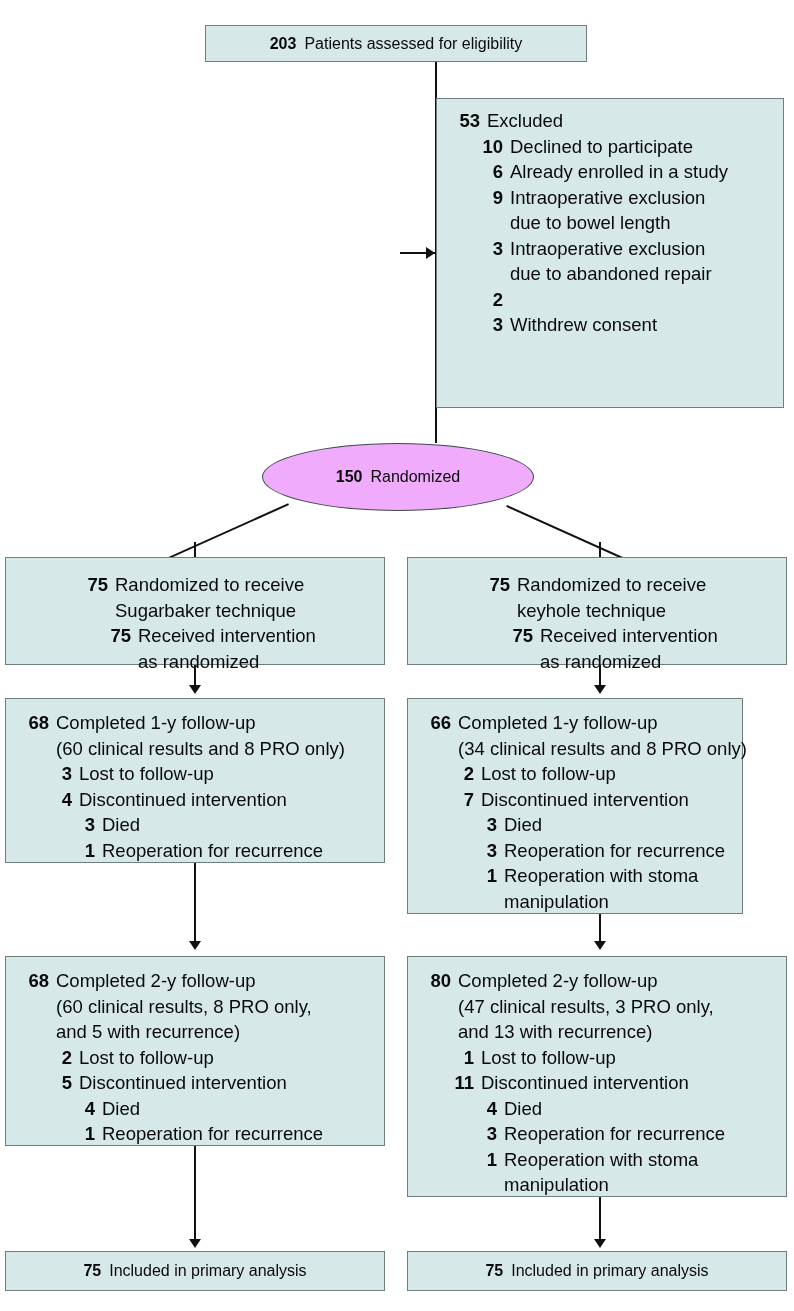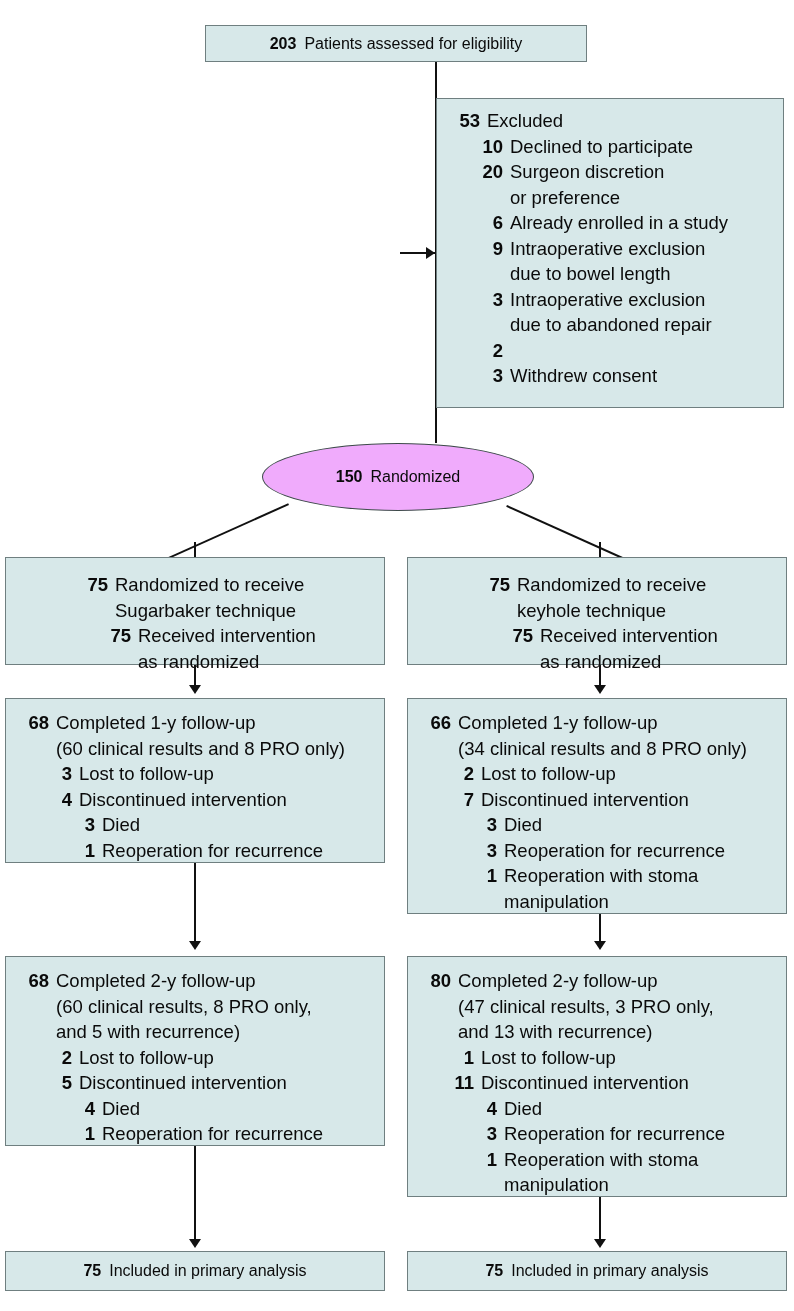--- a/index.html
+++ b/index.html
@@ -103,25 +103,20 @@
       <div class="row lvl0">
         <span class="n">53</span>
         <span class="t">Excluded</span>
       </div>
 
       <div class="row lvl1">
         <span class="n">10</span>
         <span class="t">Declined to participate</span>
       </div>
 
-      <div class="row lvl1">
-        <span class="n">20</span>
-        <span class="t">Surgeon discretion</span>
-      </div>
-      <div class="cont pad-c1">or preference</div>
 
       <div class="row lvl1">
         <span class="n">6</span>
         <span class="t">Already enrolled in a study</span>
       </div>
 
       <div class="row lvl1">
         <span class="n">9</span>
         <span class="t">Intraoperative exclusion</span>
       </div>
@@ -211,21 +206,21 @@
         <span class="n">3</span>
         <span class="t">Died</span>
       </div>
       <div class="row lvl2">
         <span class="n">1</span>
         <span class="t">Reoperation for recurrence</span>
       </div>
     </div>
   </div>
 
-  <div class="box" style="left:407px;top:698px;width:380px;height:216px;">
+  <div class="box" style="left:407px;top:698px;width:336px;height:216px;">
     <div class="inner" style="left:9px;top:11px;">
       <div class="row lvl0">
         <span class="n">66</span>
         <span class="t">Completed 1-y follow-up</span>
       </div>
       <div class="cont pad-c0">(34 clinical results and 8 PRO only)</div>
 
       <div class="row lvl1">
         <span class="n">2</span>
         <span class="t">Lost to follow-up</span>

